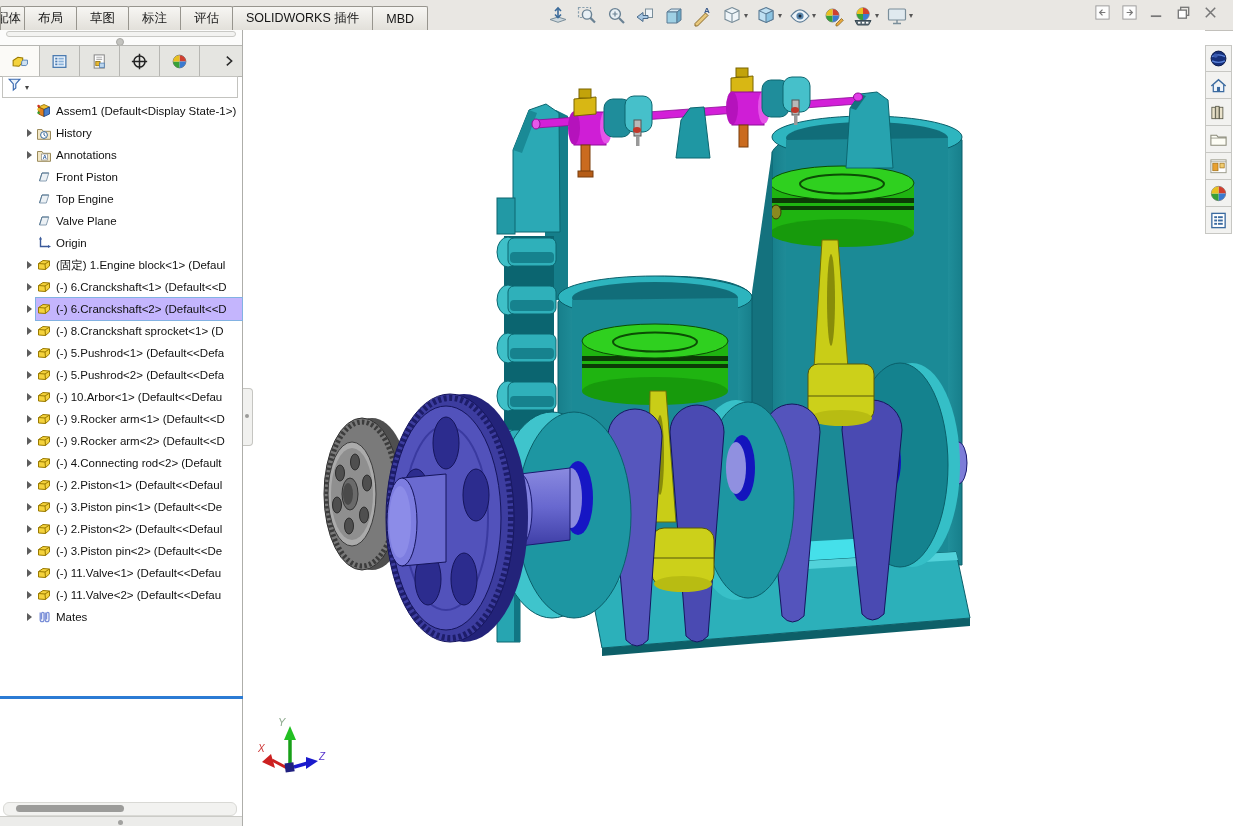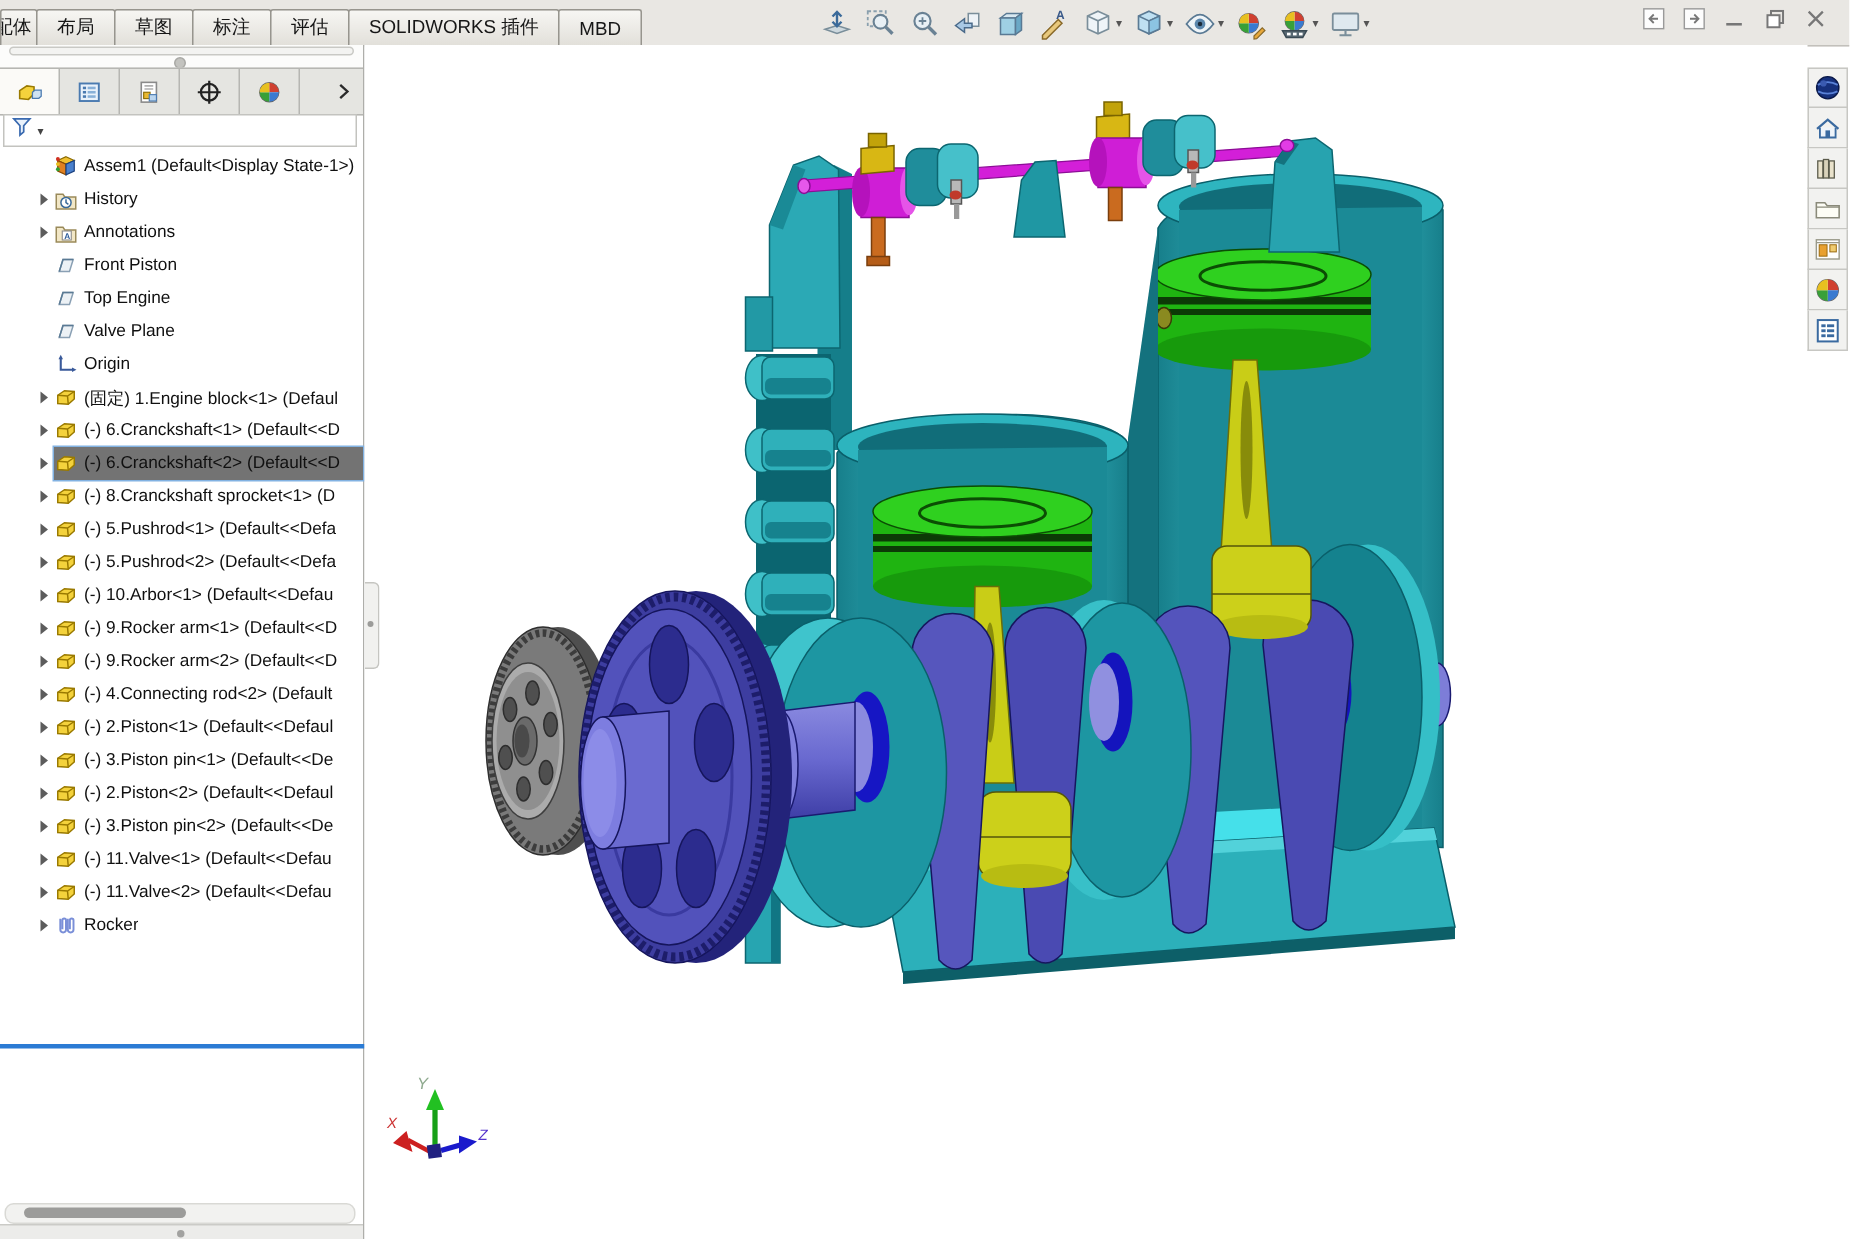--- a/index.html
+++ b/index.html
@@ -40,21 +40,21 @@
   .filter-row svg{width:16px;height:16px;}
   .fcaret{font-size:8px;color:#444;margin-left:2px;}
   .tree{position:absolute;left:0;top:70px;right:0;margin-left:16px;}
   .tree-row{height:22px;display:flex;align-items:center;padding-left:7px;}
   .tw{width:13px;display:flex;justify-content:center;flex:none;}
   .arrow{width:0;height:0;border-left:5px solid #5c5c5c;border-top:4px solid transparent;border-bottom:4px solid transparent;}
   .row-body{display:flex;align-items:center;flex:1;height:100%;min-width:0;}
   .ticon{width:17px;height:16px;margin-right:3px;flex:none;}
   .ticon svg{width:16px;height:16px;display:block;}
   .tlabel{font-size:11.5px;color:#101010;white-space:nowrap;overflow:hidden;}
-  .tree-row.sel .row-body{background:#737373;outline:1px solid #82b2e2;}
+  .tree-row.sel .row-body{background:#c4b5fd;outline:1px solid #82b2e2;}
   .rollback{position:absolute;left:0;top:666px;width:243px;height:3px;background:#2b7bd4;}
   .hscroll{position:absolute;left:3px;right:5px;top:772px;height:12px;background:#f2f2f0;
            border:1px solid #d9d9d5;border-radius:6px;}
   .hthumb{position:absolute;left:12px;top:2px;width:108px;height:7px;background:#9c9c9a;border-radius:4px;}
   .panel-bottom{position:absolute;left:0;right:0;top:786px;height:10px;background:#ececea;border-top:1px solid #cbcbc7;}
   .panel-bottom .dot{position:absolute;left:118px;top:3px;width:5px;height:5px;border-radius:50%;background:#a2a2a0;}
   .side-handle{position:absolute;left:243px;top:388px;width:9px;height:56px;background:#f1f1ef;
                border:1px solid #c5c5c1;border-left:none;border-radius:0 4px 4px 0;z-index:5;}
   .side-handle .dot{position:absolute;left:2px;top:25px;width:4px;height:4px;border-radius:50%;background:#9c9c9a;}
   
@@ -632,21 +632,21 @@
         </span>
     <span class="row-body">
       <span class="ticon">
             <svg viewBox="0 0 16 16">
               <g fill="none" stroke="#7a8fd8" stroke-width="1.3">
                 <path d="M4.2 3.5 v7.2 a1.9 1.9 0 0 0 3.8 0 V4.5 a1.2 1.2 0 0 0 -2.4 0 v6"></path>
                 <path d="M9.2 3.5 v7.2 a1.9 1.9 0 0 0 3.8 0 V4.5 a1.2 1.2 0 0 0 -2.4 0 v6"></path>
               </g>
             </svg>
           </span>
-      <span class="tlabel">Rocker</span>
+      <span class="tlabel">Mates</span>
     </span>
   </div>
 </div>
   <div class="rollback"></div>
   <div class="hscroll">
     <div class="hthumb"></div>
   </div>
   <div class="panel-bottom">
     <div class="dot"></div>
   </div>

